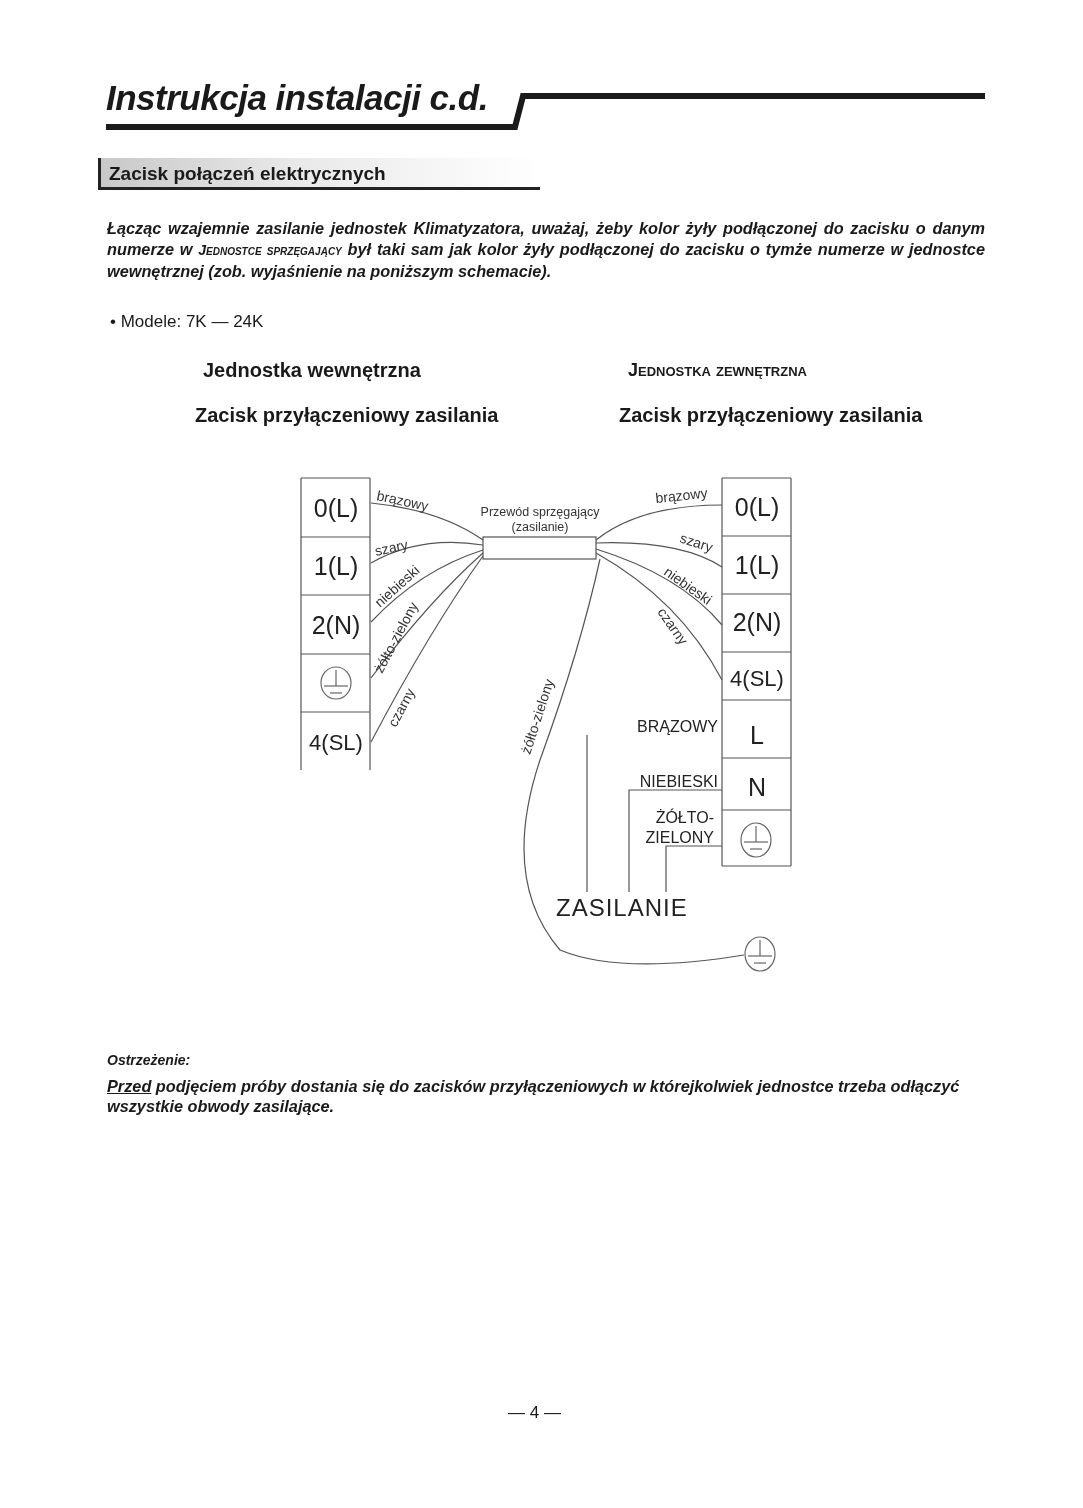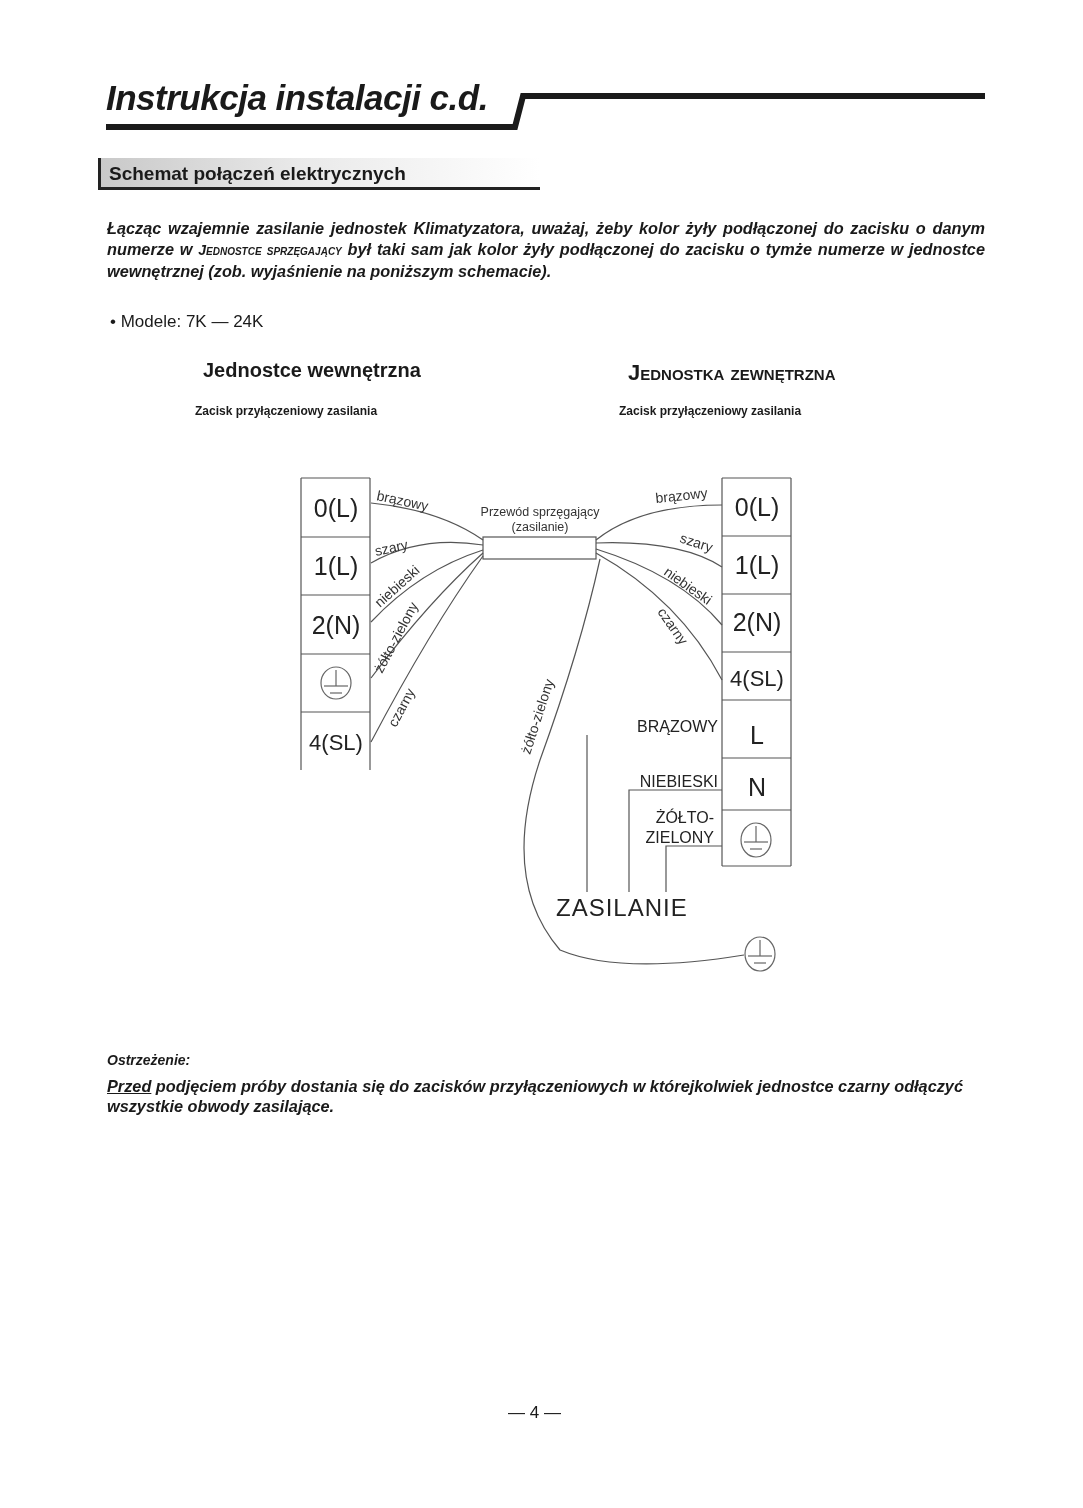--- a/index.html
+++ b/index.html
@@ -5,45 +5,45 @@
   html,body{margin:0;padding:0;background:#fff;}
   body{width:1083px;height:1508px;position:relative;font-family:"Liberation Sans",sans-serif;color:#1a1a1a;overflow:hidden;}
   .abs{position:absolute;}
   #title{left:106px;top:78px;font-size:35px;font-weight:bold;font-style:italic;letter-spacing:-0.5px;text-align:center;}
   #section{left:98px;top:158px;width:442px;height:32px;background:linear-gradient(90deg,#c9c9c9 0%,#e9e9e9 45%,#fff 100%);border-left:3px solid #222;border-bottom:3px solid #222;box-sizing:border-box;}
   #section span{position:absolute;left:8px;top:5px;font-size:19px;font-weight:bold;}
   #intro{left:107px;top:218px;width:878px;font-size:16.3px;font-weight:bold;font-style:italic;line-height:21px;text-align:justify;}
   .sc{font-variant:small-caps;font-size:14px;}
   #models{left:110px;top:312px;font-size:17px;}
   .hdr{font-size:20px;font-weight:bold;}
-  .sub{font-size:12px;font-weight:bold;}
+  .sub{font-size:20px;font-weight:bold;}
   #warn-title{left:107px;top:1052px;font-size:14px;font-weight:bold;font-style:italic;}
   #warn-text{left:107px;top:1076px;width:860px;font-size:16.3px;font-weight:bold;font-style:italic;line-height:20px;}
   #warn-text u{text-decoration:underline;text-align:center;}
   #page{left:508px;top:1403px;font-size:17px;}
   svg text{font-family:"Liberation Sans",sans-serif;}
 </style>
 </head>
 <body>
 
 <div id="title" class="abs">Instrukcja instalacji c.d.</div>
 <svg class="abs" style="left:0;top:0" width="1083" height="140">
   <path d="M106 127 L515 127 L523 96 L985 96" fill="none" stroke="#1a1a1a" stroke-width="6"></path>
 </svg>
 
 <div id="section" class="abs">
-  <span>Schemat połączeń elektrycznych</span>
+  <span>Zacisk połączeń elektrycznych</span>
 </div>
 
 <div id="intro" class="abs"><span>Łącząc wzajemnie zasilanie jednostek Klimatyzatora, uważaj, żeby kolor żyły podłączonej do zacisku o danym numerze w </span><span class="sc">Jednostce sprzęgający</span><span> był taki sam jak kolor żyły podłączonej do zacisku o tymże numerze w jednostce wewnętrznej (zob. wyjaśnienie na poniższym schemacie).</span></div>
 
 <div id="models" class="abs"><span>•</span> <span>Modele: 7K — 24K</span></div>
 
-<div class="abs hdr" style="left:203px;top:359px;">Jednostce wewnętrzna</div>
-<div class="abs hdr" style="left:628px;top:360px;font-variant:small-caps;font-size:22px;text-align:center;">Jednostka zewnętrzna</div>
+<div class="abs hdr" style="left:203px;top:359px;">Jednostka wewnętrzna</div>
+<div class="abs hdr" style="left:628px;top:360px;font-variant:small-caps;font-size:18px;text-align:center;">Jednostka zewnętrzna</div>
 <div class="abs sub" style="left:195px;top:404px;">Zacisk przyłączeniowy zasilania</div>
 <div class="abs sub" style="left:619px;top:404px;">Zacisk przyłączeniowy zasilania</div>
 
 <svg class="abs" style="left:0;top:0" width="1083" height="1000">
   <g fill="none" stroke="#555" stroke-width="1.2">
 
     <g>
       <line x1="301" y1="478" x2="301" y2="770"></line>
       <line x1="370" y1="478" x2="370" y2="770"></line>
       <line x1="301" y1="478" x2="370" y2="478"></line>
@@ -145,15 +145,15 @@
   <g font-size="16" fill="#222" text-anchor="end">
     <text x="718" y="732">BRĄZOWY</text>
     <text x="718" y="787">NIEBIESKI</text>
     <text x="714" y="823">ŻÓŁTO-</text>
     <text x="714" y="843">ZIELONY</text>
   </g>
   <text x="556" y="916" font-size="24" fill="#222" letter-spacing="1">ZASILANIE</text>
 </svg>
 
 <div id="warn-title" class="abs">Ostrzeżenie:</div>
-<div id="warn-text" class="abs"><u>Przed</u><span> podjęciem próby dostania się do zacisków przyłączeniowych w którejkolwiek jednostce czarny odłączyć wszystkie obwody zasilające.</span></div>
+<div id="warn-text" class="abs"><u>Przed</u><span> podjęciem próby dostania się do zacisków przyłączeniowych w którejkolwiek jednostce trzeba odłączyć wszystkie obwody zasilające.</span></div>
 
 <div id="page" class="abs">— 4 —</div>
 
 </body></html>

